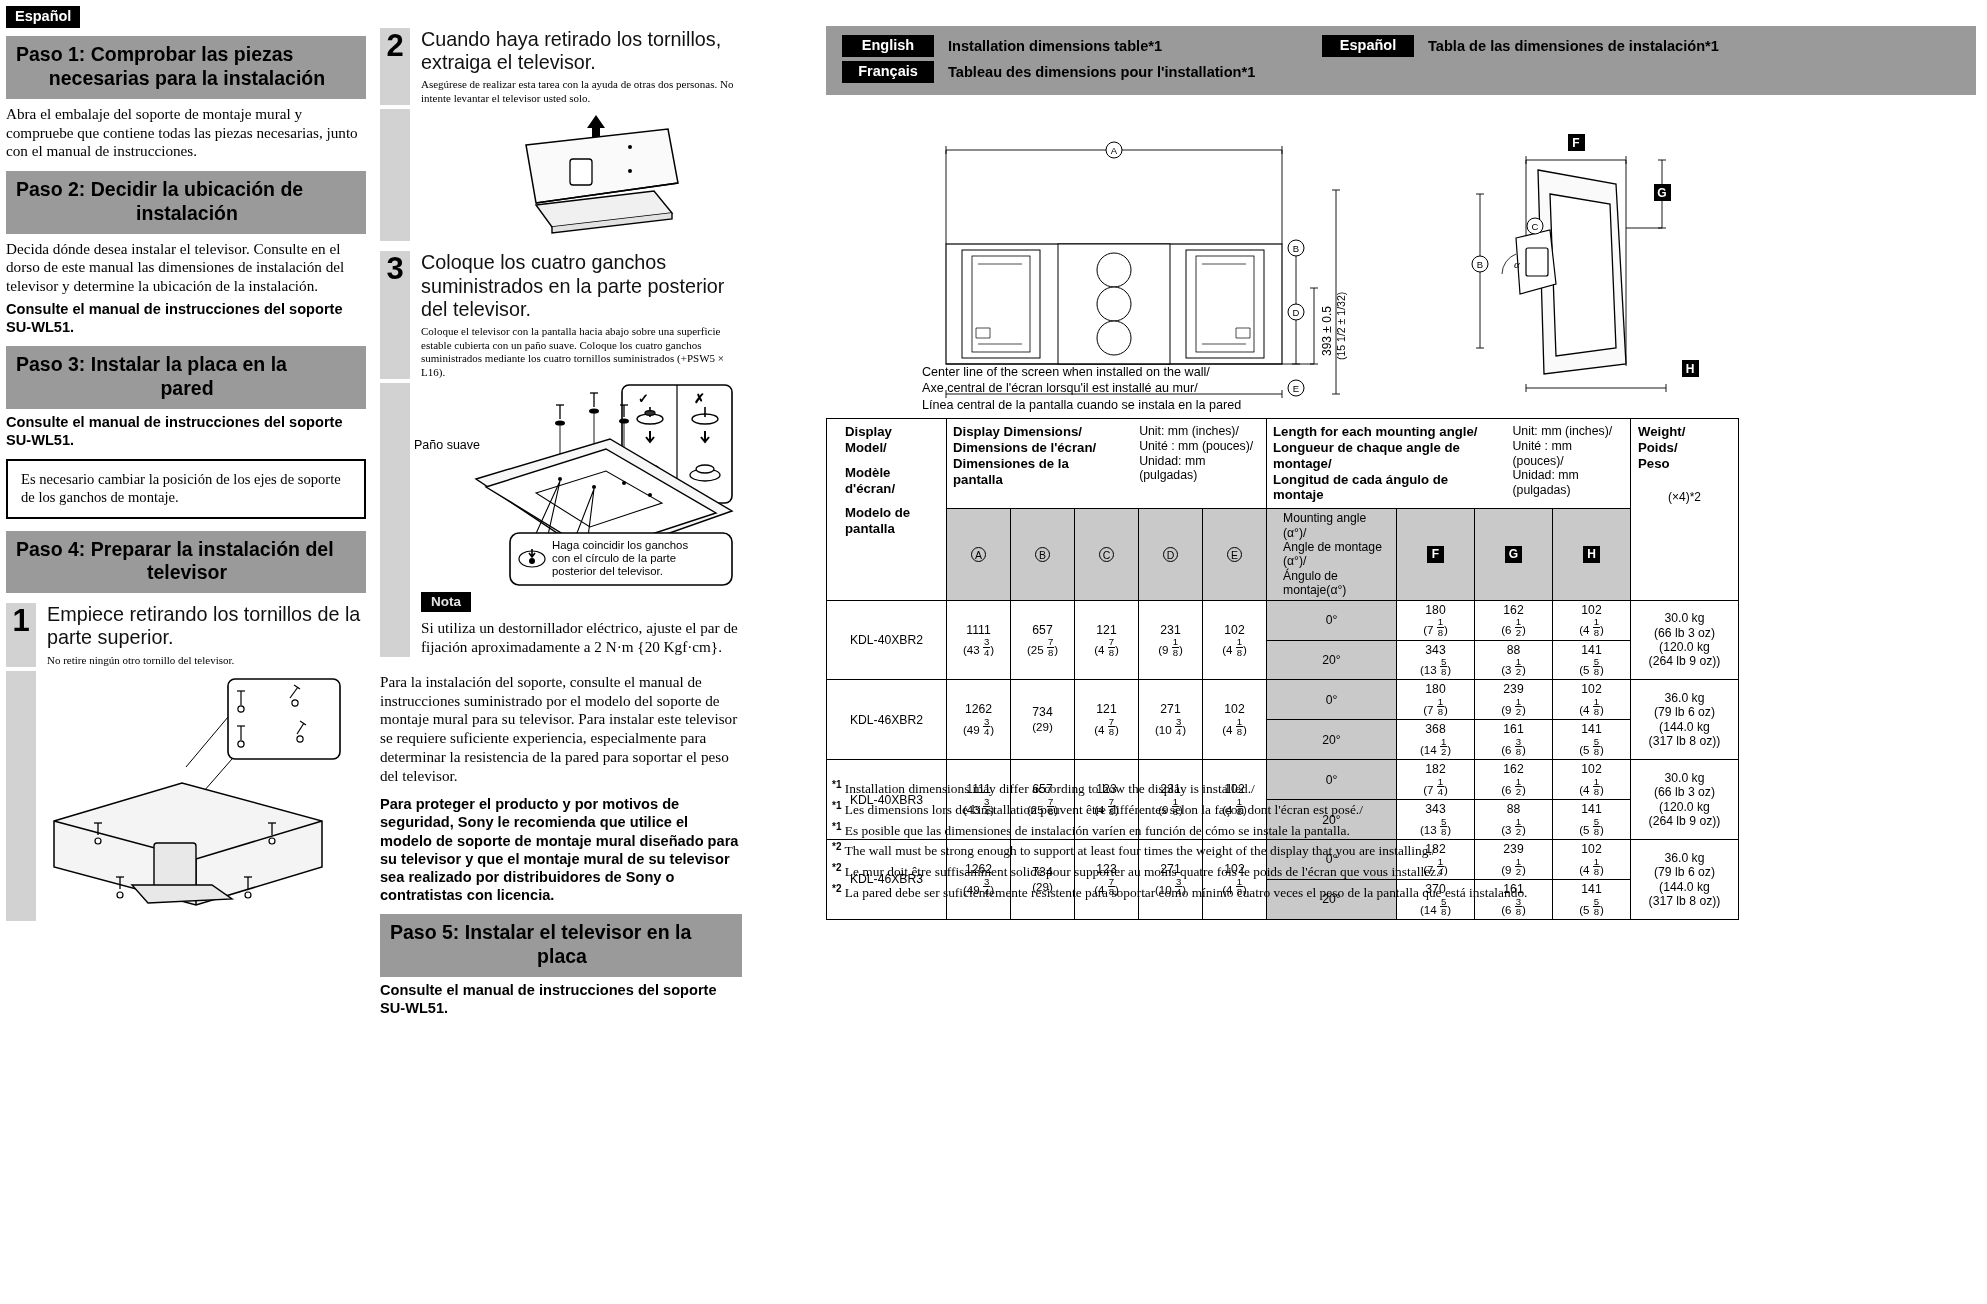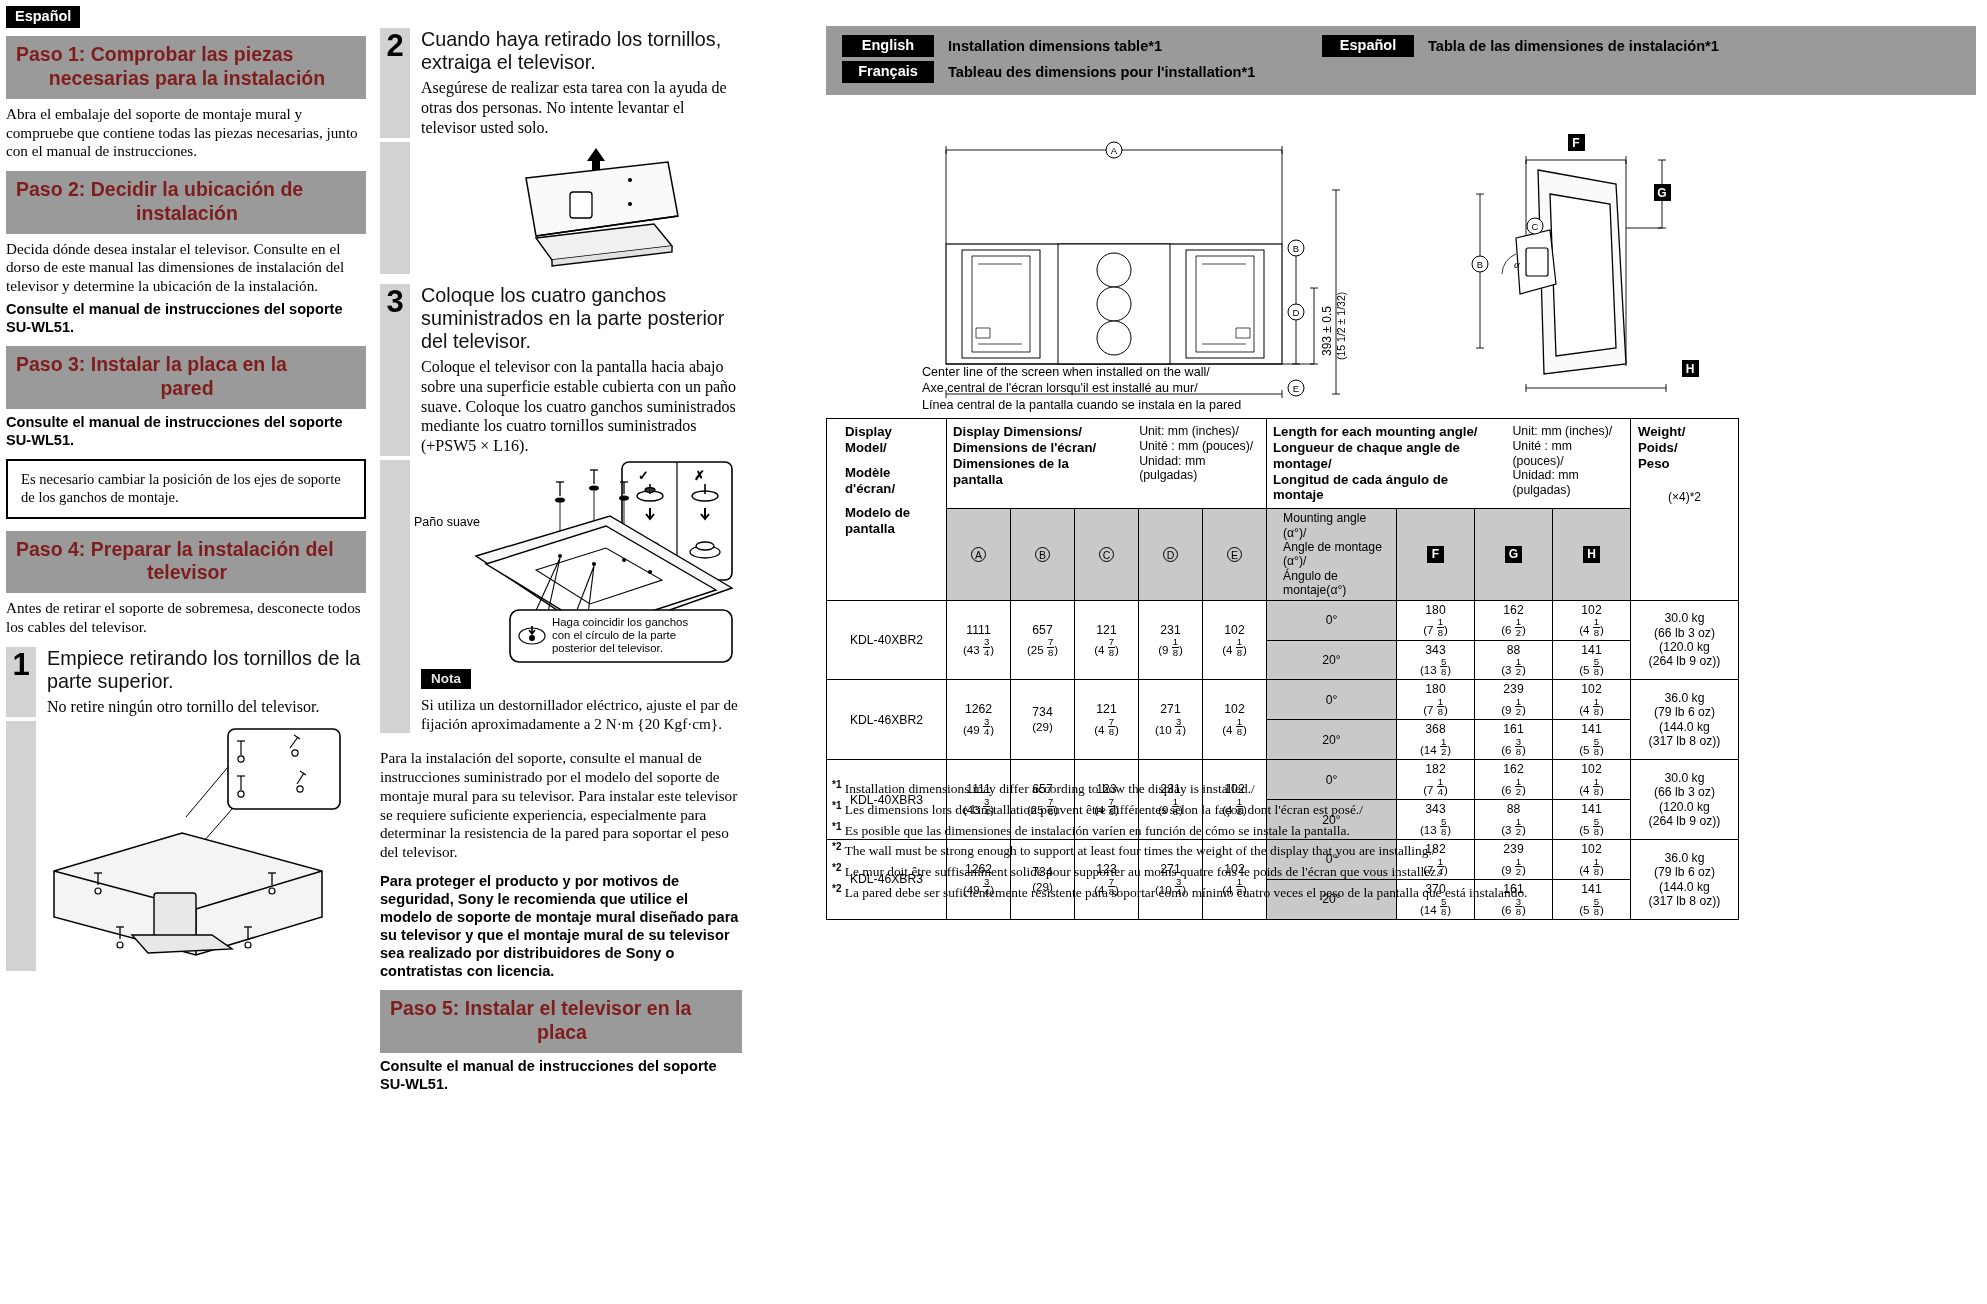--- a/index.html
+++ b/index.html
@@ -27,21 +27,21 @@
   #col2 { left: 380px; width: 362px; }
 
   .step-head {
     background: #9a9a9a;
     font-family: "Liberation Sans", sans-serif;
     font-weight: bold;
     font-size: 19.5px;
     line-height: 1.22;
     padding: 7px 8px 8px 10px;
     text-align: center;
-    color: #7f1d1d;
+    color: #000000;
   }
   .step-head span.l1 { display:block; text-align:left; }
   .body-txt {
     font-family: "Liberation Serif", serif;
     font-size: 15.2px; line-height: 1.235;
     margin: 6px 0 10px 0;
   }
   .bold-note {
     font-family: "Liberation Sans", sans-serif;
     font-weight: bold; font-size: 14.6px; line-height: 1.24;
@@ -65,21 +65,21 @@
     align-self: stretch;
   }
   .num-body { padding-left: 11px; flex: 1; }
   .num-title {
     font-family: "Liberation Sans", sans-serif;
     font-size: 19.8px; line-height: 1.17; font-weight: normal;
     color: #111;
   }
   .num-sub {
     font-family: "Liberation Serif", serif;
-    font-size: 16px; line-height: 1.235; margin-top: 4px;
+    font-size: 11px; line-height: 1.235; margin-top: 4px;
   }
   .rail-filler { width:30px; min-width:30px; background:#d2d2d2; }
 
   .nota-badge {
     display:inline-block; background:#000; color:#e5e5e5;
     font-family:"Liberation Sans", sans-serif; font-weight:bold;
     font-size:13.5px; padding:2px 10px 3px 10px; margin: 4px 0 5px 0; text-align: center;
   }
 
   
@@ -177,21 +177,20 @@
       <span class="l1">Paso 3: Instalar la placa en la</span>
       <span>pared</span>
     </div>
     <div class="bold-note">Consulte el manual de instrucciones del soporte SU-WL51.</div>
     <div class="framed">Es necesario cambiar la posición de los ejes de soporte de los ganchos de montaje.</div>
 
     <div class="step-head">
       <span class="l1">Paso 4: Preparar la instalación del</span>
       <span>televisor</span>
     </div>
-    <div class="body-txt">Antes de retirar el soporte de sobremesa, desconecte todos los cables del televisor.</div>
 
     <div class="num-step">
       <div class="num-rail">1</div>
       <div class="num-body">
         <div class="num-title">Empiece retirando los tornillos de la parte superior.</div>
         <div class="num-sub">No retire ningún otro tornillo del televisor.</div>
       </div>
     </div>
 
     <div class="fig" style="display:flex;">

